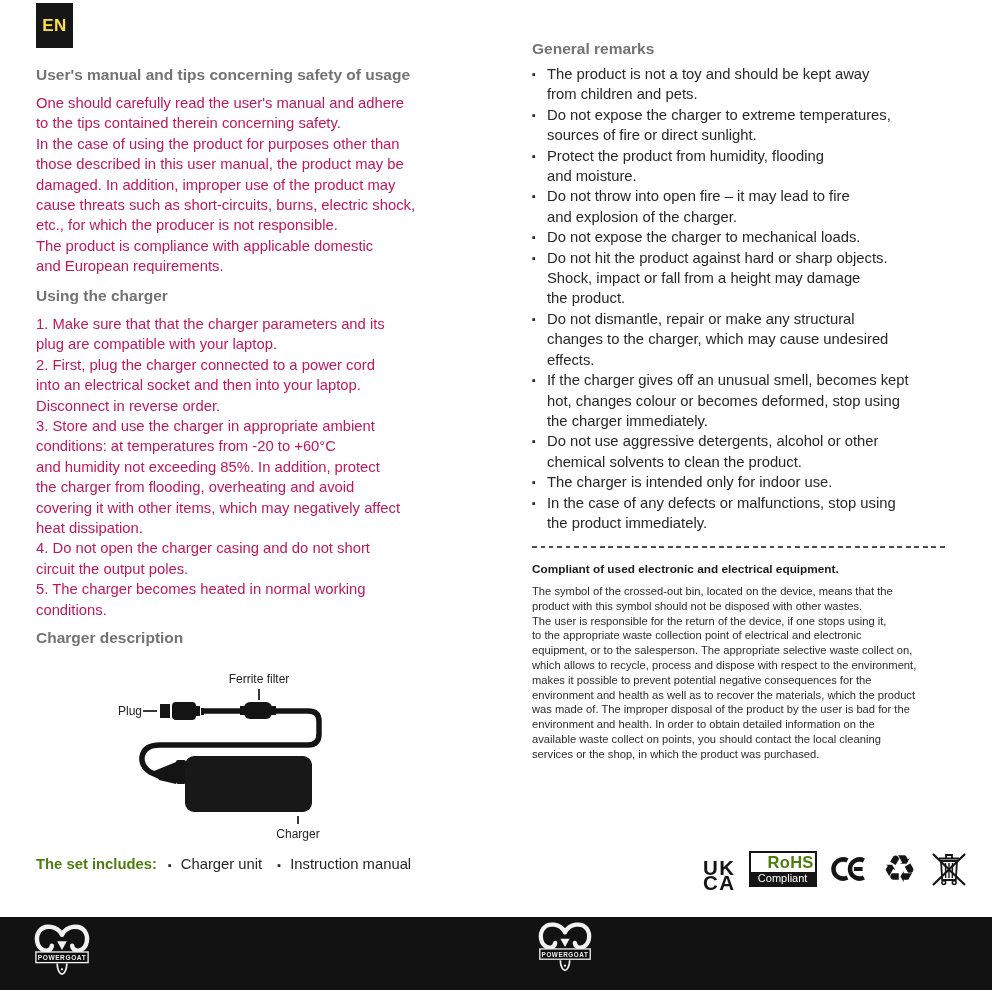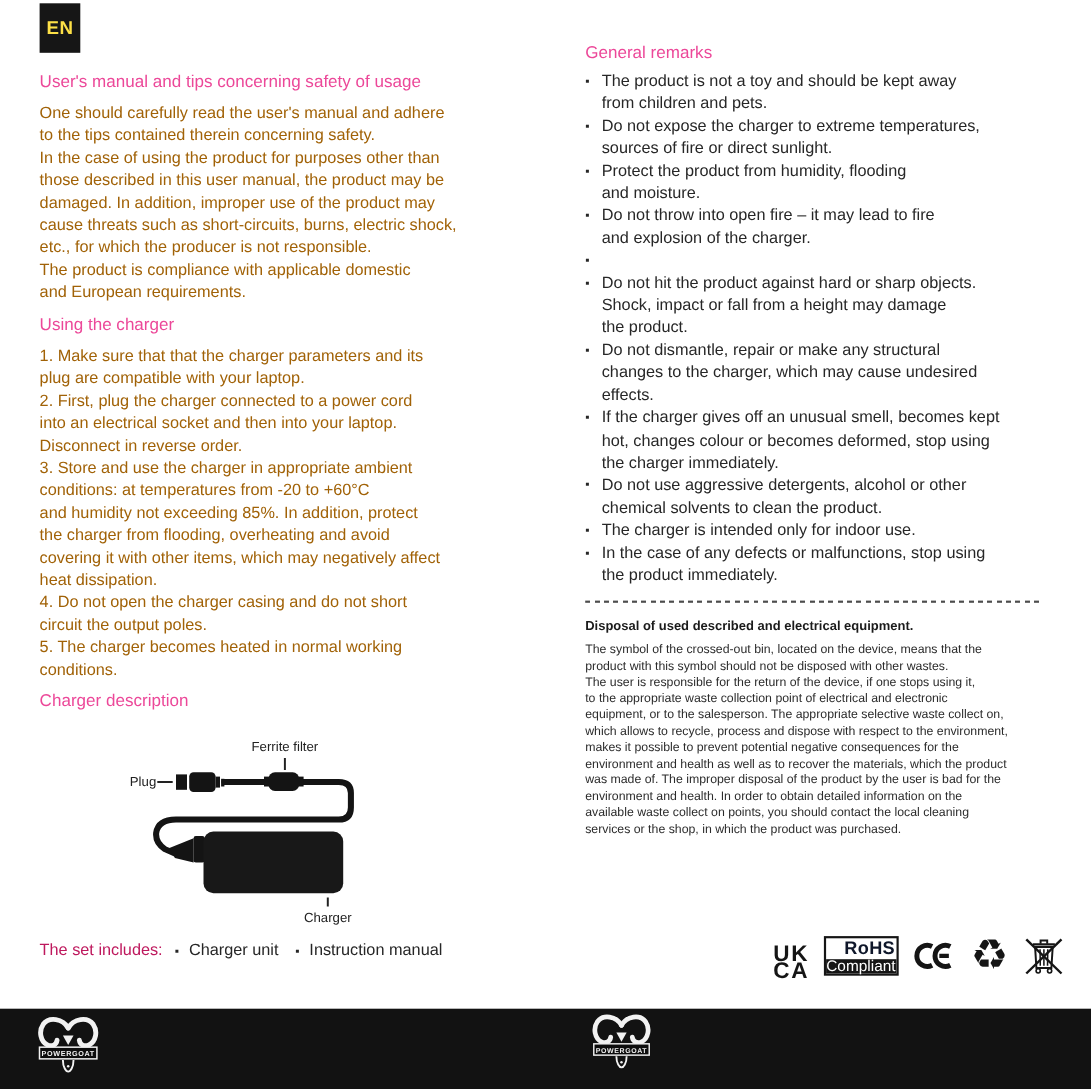--- a/index.html
+++ b/index.html
@@ -7,47 +7,47 @@
     position:relative; width:992px; height:990px; margin:0 auto;
     background:#ffffff; overflow:hidden;
     font-family:"Liberation Sans", sans-serif; color:#262626;
   }
   .abs { position:absolute; }
   .en-badge {
     position:absolute; left:36px; top:3px; width:37px; height:45px;
     background:#161616; color:#fde047; font-weight:bold; font-size:17px;
     display:flex; align-items:center; justify-content:center; letter-spacing:.5px;
   }
-  .heading { position:absolute; font-weight:normal; font-size:15.5px; color:#ec4899; }
+  .heading { position:absolute; font-weight:bold; font-size:15.5px; color:#737373; }
   .body-text {
     position:absolute; white-space:pre-line;
-    font-size:14.8px; line-height:20.4px; width:448px; color:#a16207;
+    font-size:14.8px; line-height:20.4px; width:448px; color:#be185d;
   }
   .bullets { position:absolute; left:532px; top:64px; width:424px; }
   .bullet-item { display:flex; font-size:14.8px; line-height:20.4px; color:#272727; }
   .bullet-item .sq { flex:0 0 15px; width:15px; font-size:11px; line-height:20.4px; }
   .bullet-text { white-space:pre-line; }
   .divider {
     position:absolute; left:532px; top:546px; width:414px; height:2px;
     background:repeating-linear-gradient(90deg,#4d4d4d 0 4.5px, transparent 4.5px 8.5px);
   }
   .disposal-h { position:absolute; left:532px; top:562px; font-size:11.8px; font-weight:bold; color:#1b1b1b; }
   .disposal-b {
     position:absolute; left:532px; top:584px; width:434px;
     font-size:11.2px; line-height:14.8px; white-space:pre-line; color:#2b2b2b;
   }
   .set-line { position:absolute; left:36px; top:856px; display:flex; align-items:baseline; font-size:14.8px; }
-  .set-label { font-weight:normal; color:#be185d; }
+  .set-label { font-weight:bold; color:#4d7c0f; }
   .set-item { display:inline-flex; align-items:baseline; margin-left:11px; }
   .set-item .sq { font-size:11px; margin-right:9px; }
   .marks { position:absolute; left:703px; top:846px; height:46px; display:flex; align-items:center; gap:13px; }
   .ukca { font-weight:bold; font-size:20.5px; line-height:15.5px; letter-spacing:1.5px; color:#151515;margin-top:12px; }
   .rohs { border:2.5px solid #151515; width:64px; text-align:center; background:#fff; }
-  .rohs-top { font-weight:bold; font-size:16.5px; line-height:19px; letter-spacing:.3px; color:#0f172a;padding-left:16px; }
-  .rohs-bottom { background:#151515; color:#fff; font-size:14px; line-height:13px; }
+  .rohs-top { font-weight:bold; font-size:16.5px; line-height:19px; letter-spacing:.3px; color:#4d7c0f;padding-left:16px; }
+  .rohs-bottom { background:#151515; color:#fff; font-size:11px; line-height:13px; }
   .recycle { font-size:38px; line-height:38px; color:#151515; }
   .footer { position:absolute; left:0; top:917px; width:992px; height:73px; background:#121212; }
   .goat { position:absolute; }
   svg text { font-family:"Liberation Sans", sans-serif; }
 </style>
 </head>
 <body>
 
 <div class="page">
 
@@ -147,20 +147,21 @@
     </div>
 
     <div class="bullet-item">
       <span class="sq">▪</span>
       <span class="bullet-text">Do not throw into open fire – it may lead to fire
 and explosion of the charger.</span>
     </div>
 
     <div class="bullet-item">
       <span class="sq">▪</span>
+      <span class="bullet-text">Do not expose the charger to mechanical loads.</span>
     </div>
 
     <div class="bullet-item">
       <span class="sq">▪</span>
       <span class="bullet-text">Do not hit the product against hard or sharp objects.
 Shock, impact or fall from a height may damage
 the product.</span>
     </div>
 
     <div class="bullet-item">
@@ -190,21 +191,21 @@
 
     <div class="bullet-item">
       <span class="sq">▪</span>
       <span class="bullet-text">In the case of any defects or malfunctions, stop using
 the product immediately.</span>
     </div>
   </div>
 
   <div class="divider"></div>
 
-  <div class="disposal-h">Disposal of used described and electrical equipment.</div>
+  <div class="disposal-h">Compliant of used electronic and electrical equipment.</div>
   <div class="disposal-b">The symbol of the crossed-out bin, located on the device, means that the
 product with this symbol should not be disposed with other wastes.
 The user is responsible for the return of the device, if one stops using it,
 to the appropriate waste collection point of electrical and electronic
 equipment, or to the salesperson. The appropriate selective waste collect on,
 which allows to recycle, process and dispose with respect to the environment,
 makes it possible to prevent potential negative consequences for the
 environment and health as well as to recover the materials, which the product
 was made of. The improper disposal of the product by the user is bad for the
 environment and health. In order to obtain detailed information on the

